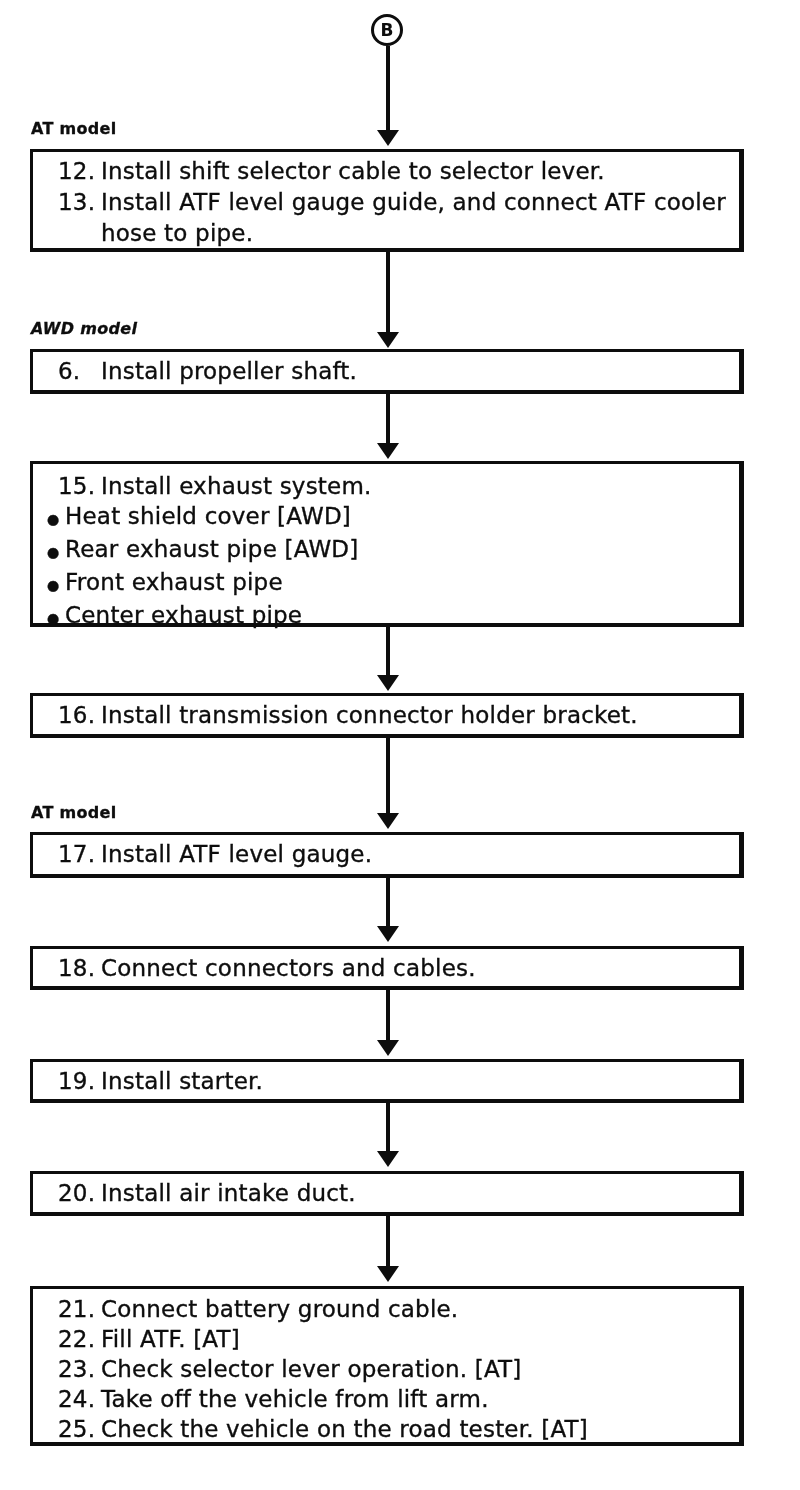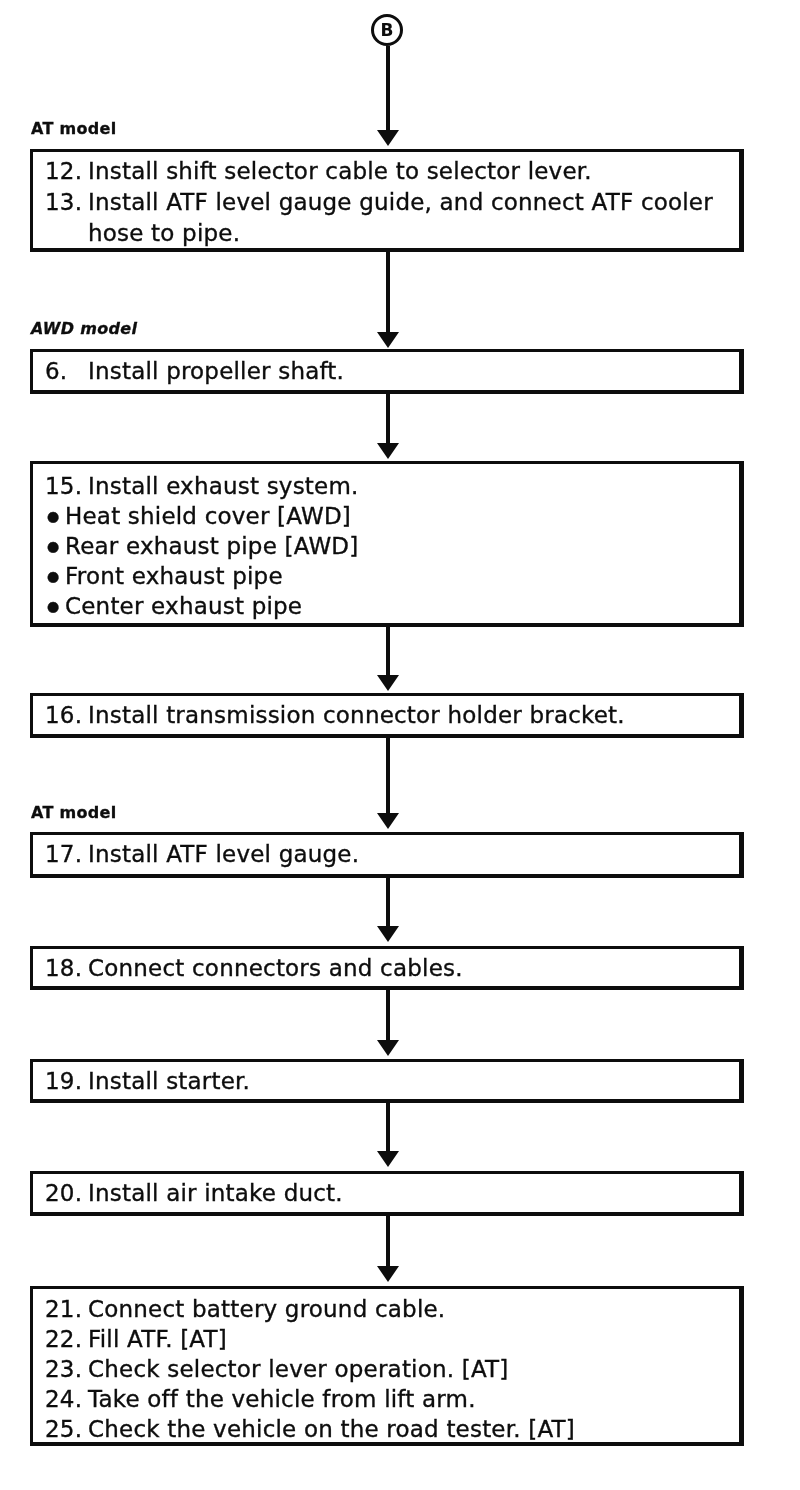--- a/index.html
+++ b/index.html
@@ -34,24 +34,24 @@
     border-right-width:5px;border-bottom-width:4px;
     padding-top:4px;
   }
   .row{
     display:flex;align-items:baseline;
     font-size:23px;line-height:31px;
     letter-spacing:0.2px;
     -webkit-text-stroke:0.35px #0d0d0d;
     white-space:nowrap;
   }
-  .row .num{flex:none;width:55px;padding-left:12px;box-sizing:border-box;}
+  .row .num{flex:none;width:55px;padding-left:12px;box-sizing:border-box;margin-left:13px;}
   .row .bullet{flex:none;width:32px;padding-left:14px;box-sizing:border-box;font-size:14px;}
   .row .txt{flex:none;}
-  .tight .row{line-height:30px;align-items:center;}
+  .tight .row{line-height:30px;}
   
   .arrow-line{position:absolute;left:386px;width:4px;background:#0d0d0d;}
   .arrow-head{
     position:absolute;left:377px;width:0;height:0;
     border-left:11px solid transparent;
     border-right:11px solid transparent;
     border-top:16px solid #0d0d0d;
   }
 </style>
 </head>

